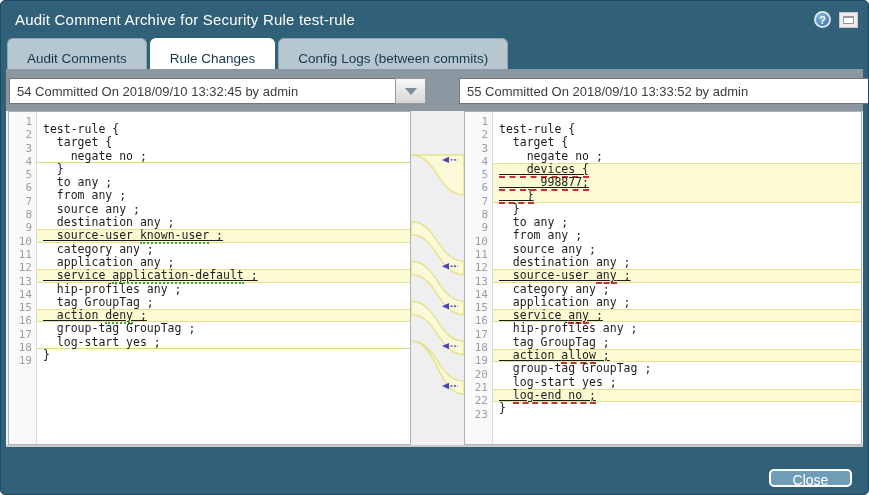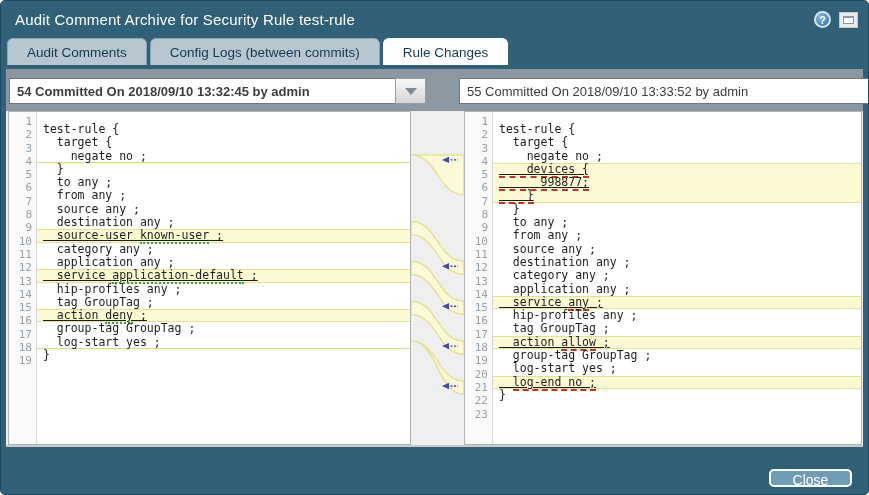--- a/index.html
+++ b/index.html
@@ -14,36 +14,36 @@
     display:flex; align-items:center; padding:0 10px; }
   .titlebar .title { flex:1; color:#fff; font-size:15px; letter-spacing:.2px; }
   .help-icon { width:17px; height:17px; border-radius:50%;
     background:radial-gradient(circle at 35% 30%, #8cb9e2, #2a6aa6);
     border:2px solid #d9e4ec; color:#fff; font-weight:bold; font-size:11px;
     display:flex; align-items:center; justify-content:center; margin-right:8px; }
   .win-icon { width:19px; height:16px; background:#ececec; border:1px solid #c9c9c9;
     display:flex; align-items:center; justify-content:center; }
   .win-icon .inner { width:11px; height:8px; background:#fff; border:1px solid #8b989f; border-top:2px solid #8b989f; }
   
-  .tabbar { position:absolute; top:37px; left:6px; height:27px; display:flex; gap:3px; }
+  .tabbar { position:absolute; top:37px; left:6px; height:40px; display:flex; gap:3px; }
   .tab { background:#b7c7d0; border:1px solid #8fa6b2; border-bottom:none;
     border-radius:6px 6px 0 0; padding:0 19px; display:flex; align-items:center;
     font-size:13.5px; color:#13394f; cursor:pointer; white-space:nowrap; }
   .tab.active { background:#fff; border-color:#fff; }
   
   .toolbar { position:absolute; top:68px; left:5px; right:5px; height:42px; background:#8b98a1; }
   .select { position:absolute; top:9px; height:26px; display:flex; }
   .select .value { flex:1; background:#fff; border:1px solid #767676; border-right:none;
     font-size:13px; color:#3d3d3d; display:flex; align-items:center; padding:0 7px;
     white-space:nowrap; overflow:hidden; }
   .select .btn { width:31px; background:linear-gradient(#f9f9f9,#d5d5d5);
     border:1px solid #9a9a9a; display:flex; align-items:center; justify-content:center; cursor:pointer; }
   .caret { width:0; height:0; border-left:6px solid transparent; border-right:6px solid transparent;
     border-top:7px solid #7d8a91; }
-  .sel-left { left:3px; width:417px;font-weight:bold; }
+  .sel-left { left:3px; width:417px; }
   .sel-right { left:453px; width:448px; }
   .go { position:absolute; left:833px; top:11px; color:#fff; font-size:12px; cursor:pointer; }
   
   .diff { position:absolute; top:110px; left:5px; right:5px; height:336px;
     background:#efefef; border-bottom:2px solid #c9c9c9; }
   .pane { position:absolute; top:0; height:334px; background:#fff;
     border:1px solid #b2b2b2; display:flex; overflow:hidden; }
   .pane-left  { left:2px;   width:403px; }
   .pane-right { left:458px; width:398px; }
   .gutter { width:28px; background:#fafafa; border-right:1px solid #d8d8d8;
@@ -73,22 +73,22 @@
   <div class="titlebar">
     <div class="title">Audit Comment Archive for Security Rule test-rule</div>
     <div class="help-icon">?</div>
     <div class="win-icon">
       <div class="inner"></div>
     </div>
   </div>
 
   <div class="tabbar">
       <div class="tab">Audit Comments</div>
+      <div class="tab active">Rule Changes</div>
       <div class="tab">Config Logs (between commits)</div>
-      <div class="tab active">Rule Changes</div>
     </div>
 
   <div class="toolbar">
     <div class="select sel-left">
       <div class="value">54 Committed On 2018/09/10 13:32:45 by admin</div>
       <div class="btn">
         <div class="caret"></div>
       </div>
     </div>
     <div class="select sel-right">
@@ -203,20 +203,21 @@
           <div class="cl"><span>  target {</span></div>
           <div class="cl"><span>    negate no ;</span></div>
           <div class="cl hl bt"><span class="m-add">    devices {</span></div>
           <div class="cl hl"><span class="m-add">      998877;</span></div>
           <div class="cl hl bb"><span class="m-add">    }</span></div>
           <div class="cl"><span>  }</span></div>
           <div class="cl"><span>  to any ;</span></div>
           <div class="cl"><span>  from any ;</span></div>
           <div class="cl"><span>  source any ;</span></div>
           <div class="cl"><span>  destination any ;</span></div>
+          <div class="cl hl bt bb"><span>  source-user </span><span class="m-add">any</span><span> ;</span></div>
           <div class="cl"><span>  category any ;</span></div>
           <div class="cl"><span>  application any ;</span></div>
           <div class="cl hl bt bb"><span>  service </span><span class="m-add">any</span><span> ;</span></div>
           <div class="cl"><span>  hip-profiles any ;</span></div>
           <div class="cl"><span>  tag GroupTag ;</span></div>
           <div class="cl hl bt bb"><span>  action </span><span class="m-add">allow</span><span> ;</span></div>
           <div class="cl"><span>  group-tag GroupTag ;</span></div>
           <div class="cl"><span>  log-start yes ;</span></div>
           <div class="cl hl bt bb"><span>  </span><span class="m-add">log-end no ;</span></div>
           <div class="cl"><span>}</span></div>

